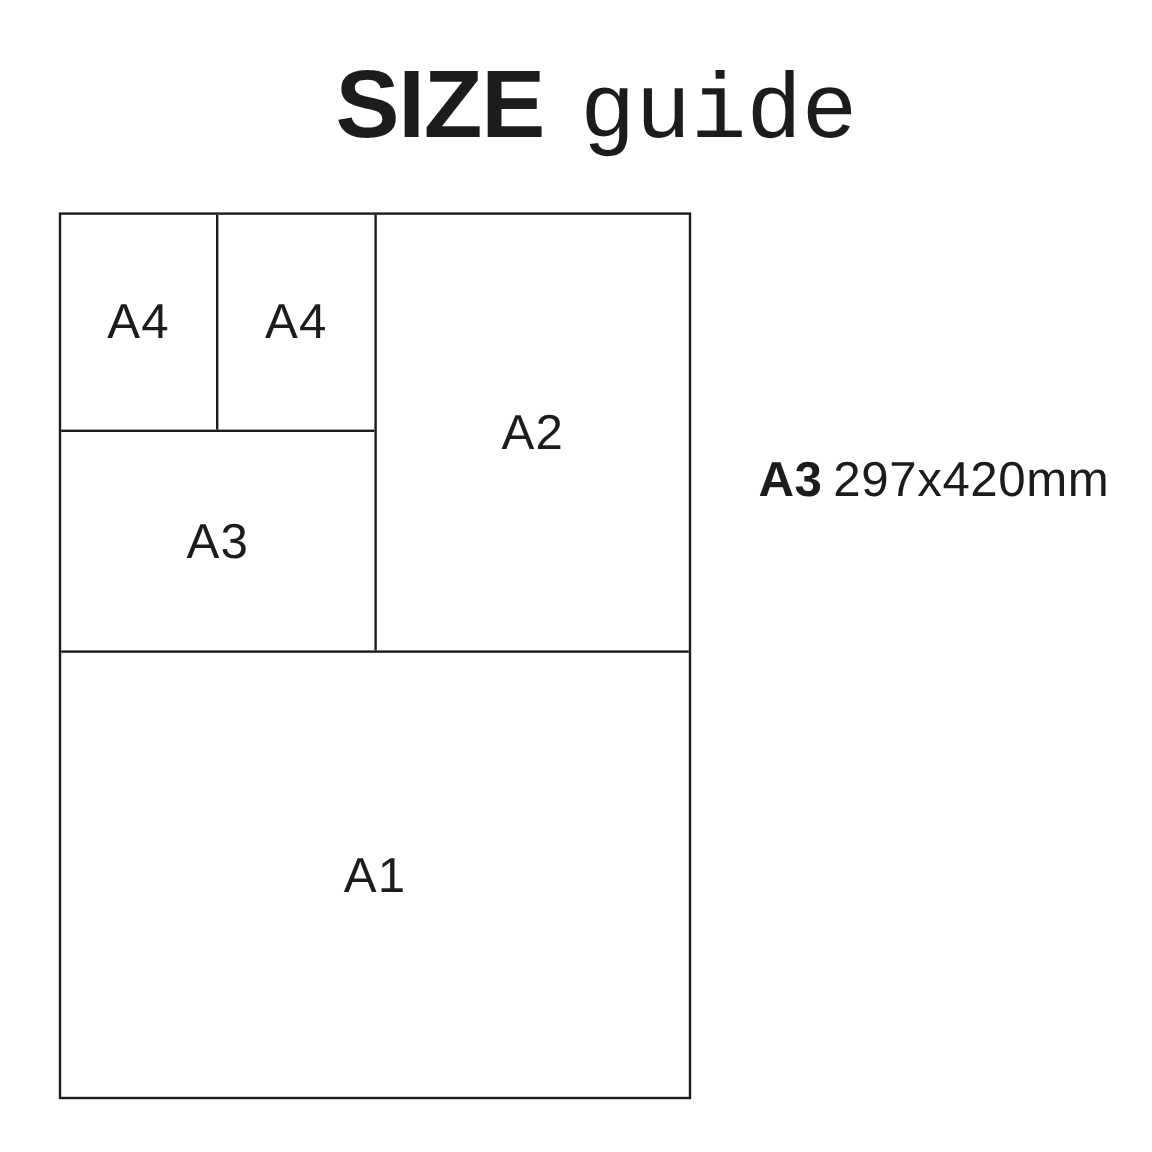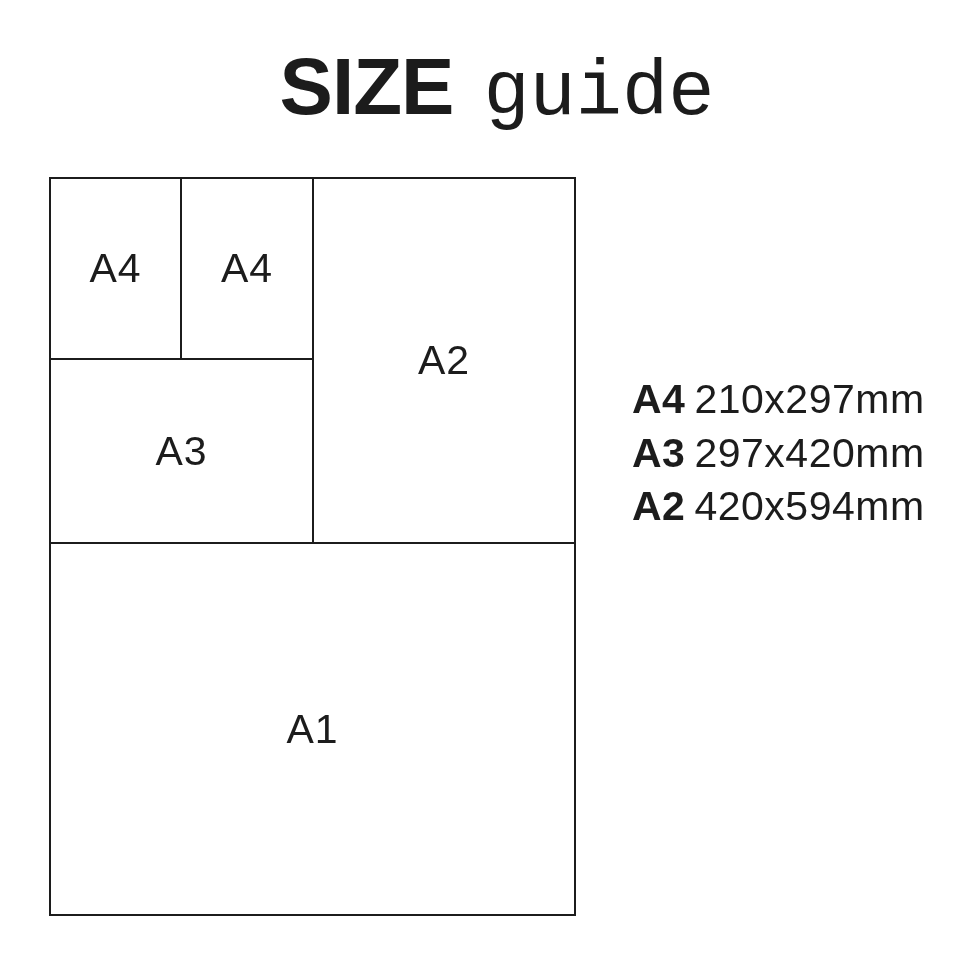--- a/index.html
+++ b/index.html
@@ -82,18 +82,16 @@
       <div class="box box-a2">
         <span class="box-label">A2</span>
       </div>
     </div>
     <div class="box box-a1">
       <span class="box-label">A1</span>
     </div>
   </div>
 
   <aside class="legend">
-    <div class="legend-row"><span class="legend-size">A4</span><span class="legend-dims">210x297mm</span></div>
     <div class="legend-row"><span class="legend-size">A3</span><span class="legend-dims">297x420mm</span></div>
-    <div class="legend-row"><span class="legend-size">A2</span><span class="legend-dims">420x594mm</span></div>
   </aside>
 
 </div>
 
 </body></html>

